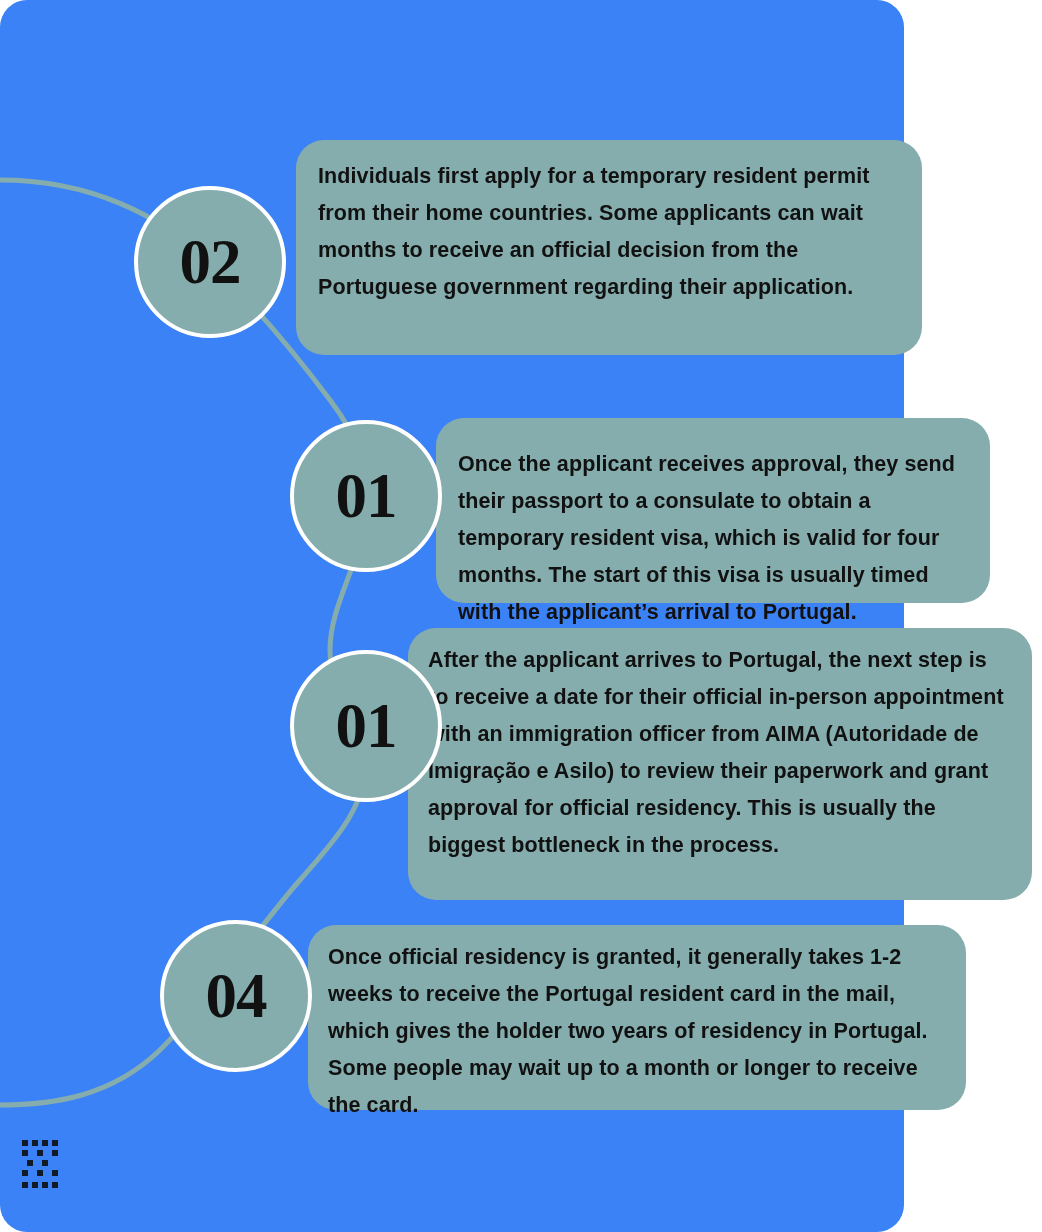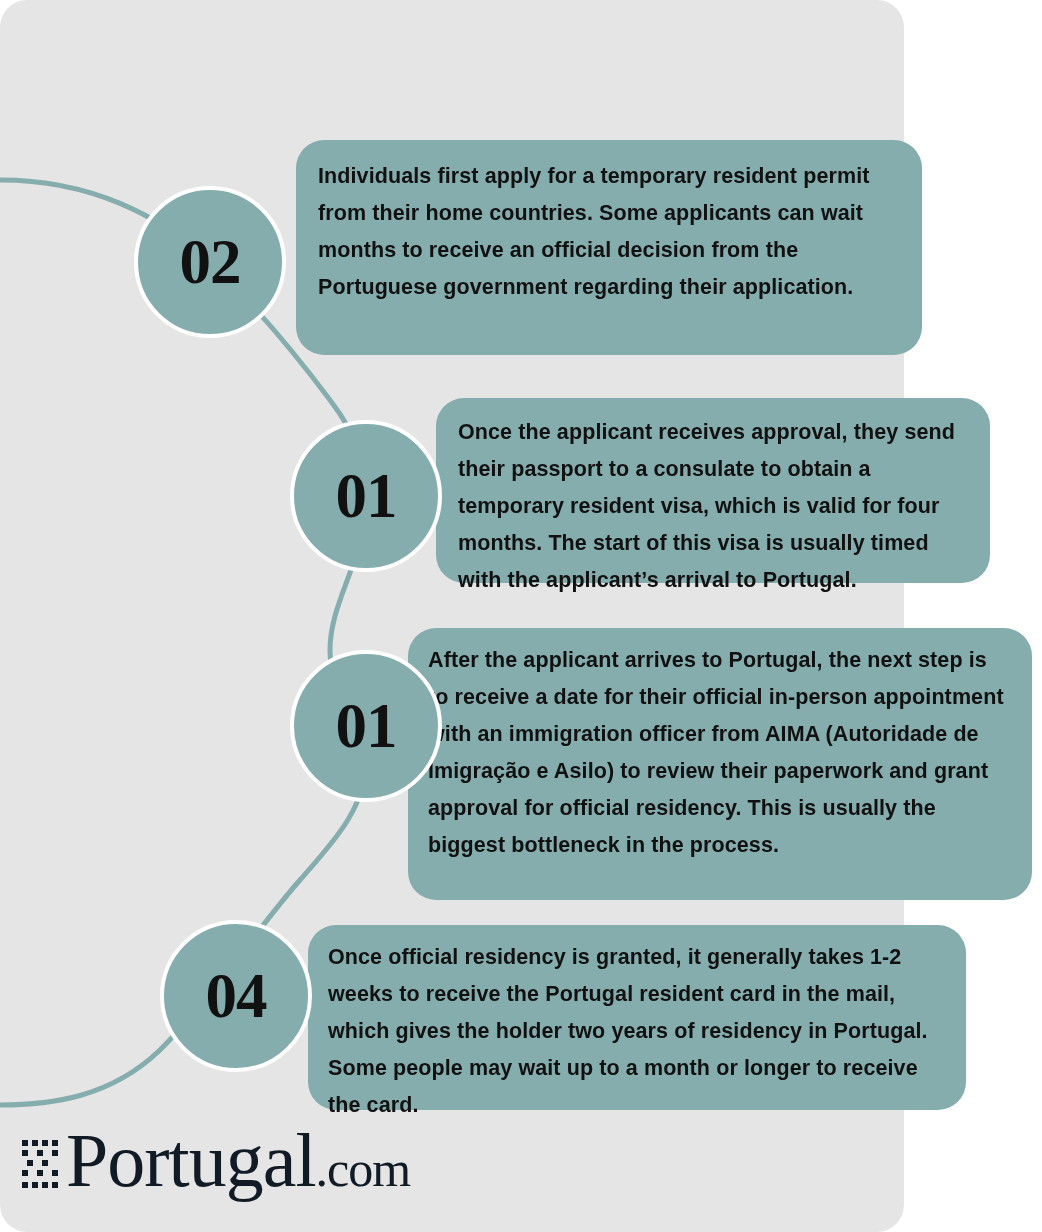--- a/index.html
+++ b/index.html
@@ -12,21 +12,21 @@
     height: 1232px;
     position: relative;
     font-family: "Liberation Sans", sans-serif;
     overflow: hidden;
   }
   #infographic {
     position: absolute;
     left: 0; top: 0;
     width: 904px;
     height: 1232px;
-    background: #e5e5e5;
+    background: #3b82f6;
     border-radius: 27px;
   }
   .curve-layer {
     position: absolute;
     left: 0; top: 0;
     width: 1042px;
     height: 1232px;
     pointer-events: none;
   }
   .step {
@@ -63,21 +63,21 @@
     color: #111111;
     line-height: 1;
     letter-spacing: -1px;
   }
 
   
   #step1-bubble { left: 296px; top: 140px; width: 626px; height: 215px; padding: 18px 26px 0 22px; }
   #step1-circle { left: 134px; top: 186px; width: 152px; height: 152px; }
 
   
-  #step2-bubble { left: 436px; top: 398px; width: 554px; height: 185px; padding: 16px 22px 0 22px; }
+  #step2-bubble { left: 436px; top: 418px; width: 554px; height: 185px; padding: 28px 22px 0 22px; }
   #step2-circle { left: 290px; top: 420px; width: 152px; height: 152px; }
 
   
   #step3-bubble { left: 408px; top: 628px; width: 624px; height: 272px; padding: 14px 20px 0 20px; }
   #step3-circle { left: 290px; top: 650px; width: 152px; height: 152px; }
 
   
   #step4-bubble { left: 308px; top: 925px; width: 658px; height: 185px; padding: 14px 22px 0 20px; }
   #step4-circle { left: 160px; top: 920px; width: 152px; height: 152px; text-align: right; }
 
@@ -176,18 +176,15 @@
         <rect x="22" y="22" width="6" height="6"></rect>
         <rect x="2" y="32" width="6" height="6"></rect>
         <rect x="17" y="32" width="6" height="6"></rect>
         <rect x="32" y="32" width="6" height="6"></rect>
         <rect x="2" y="44" width="6" height="6"></rect>
         <rect x="12" y="44" width="6" height="6"></rect>
         <rect x="22" y="44" width="6" height="6"></rect>
         <rect x="32" y="44" width="6" height="6"></rect>
       </g>
     </svg>
-    <div class="logo-text">
-      <span>Portugal</span><span class="logo-dotcom">.com</span>
-    </div>
   </div>
 
 </div>
 
 </body></html>

